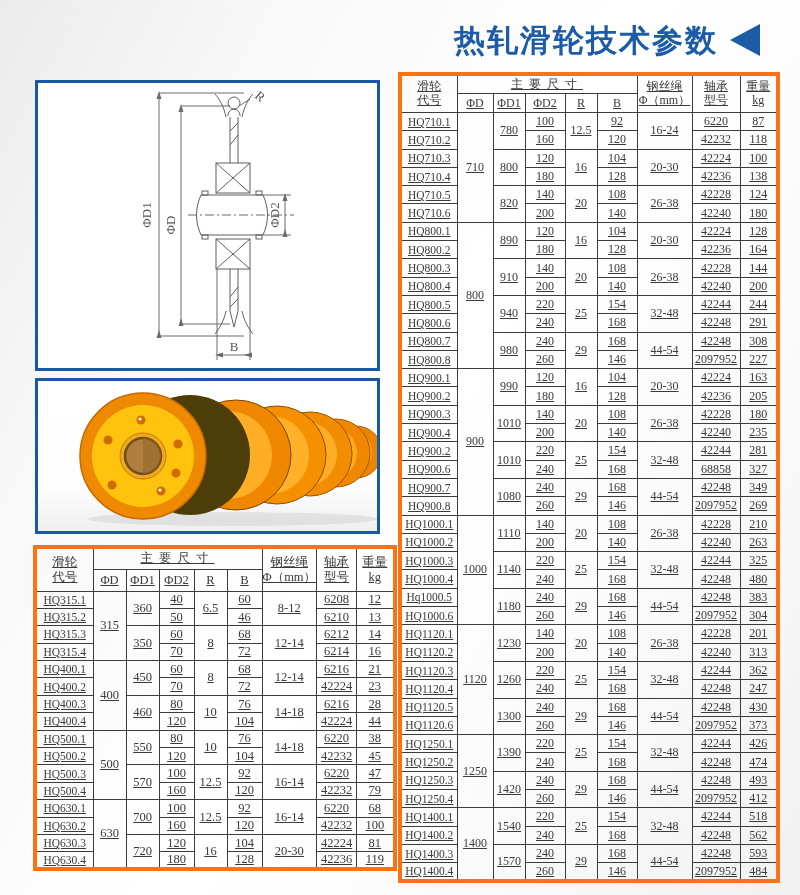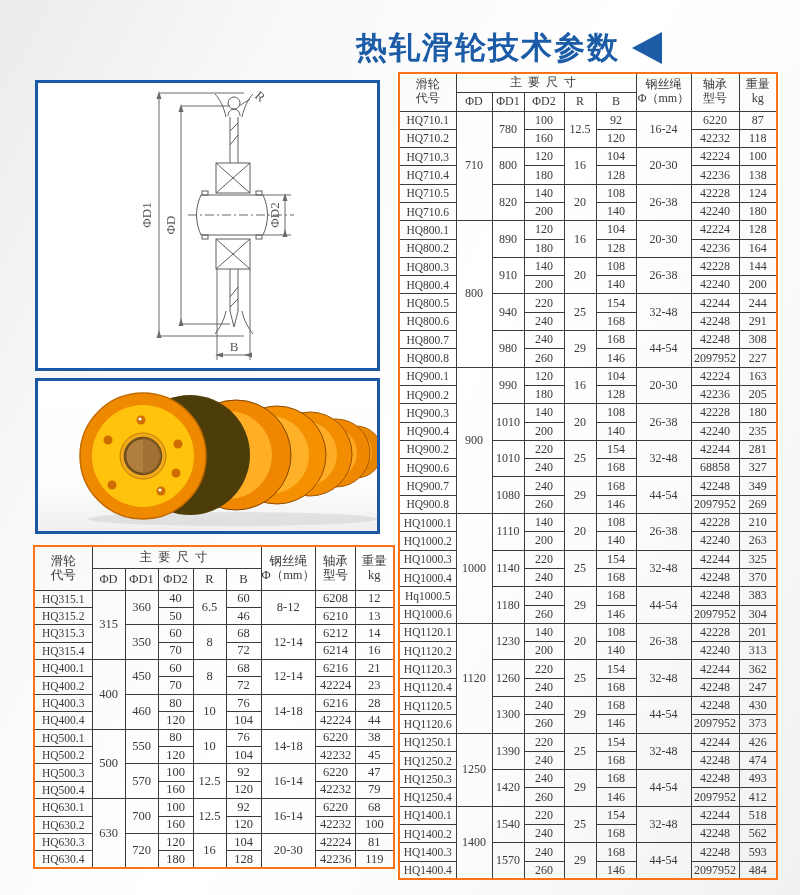--- a/index.html
+++ b/index.html
@@ -4,22 +4,22 @@
 <style>
   html,body{margin:0;padding:0;}
   body{
     width:800px;height:895px;position:relative;overflow:hidden;
     font-family:"Liberation Serif","DejaVu Serif",serif;
     background:linear-gradient(118deg,#ebebeb 0%,#f8f8f8 22%,#ffffff 50%,#fbfbfb 72%,#f1f1f1 100%);
     color:#3a3a3a;
   }
   
   .title-row{
-    position:absolute;top:32px;left:0;width:662px;
-    display:flex;justify-content:flex-end;align-items:flex-start;gap:12px;
+    position:absolute;top:24px;left:0;width:760px;
+    display:flex;justify-content:flex-end;align-items:center;gap:12px;
   }
   .page-title{
     font-family:"Liberation Sans","DejaVu Sans",sans-serif;
     font-size:31px;font-weight:bold;color:#1c5ca7;letter-spacing:2px;line-height:1;
   }
   .title-arrow{
     width:0;height:0;
     border-top:16px solid transparent;border-bottom:16px solid transparent;
     border-right:30px solid #1c5ca7;
   }
@@ -31,21 +31,21 @@
   .panel svg{display:block;}
   
   .tbl-wrap{position:absolute;}
   .right-tbl-wrap{left:398px;top:72px;}
   .left-tbl-wrap{left:33px;top:545px;}
   table.spec{border-collapse:collapse;table-layout:fixed;background:transparent;}
   table.spec th,table.spec td{
     border:1px solid #3c3c3c;text-align:center;vertical-align:middle;
     padding:0;font-weight:normal;overflow:hidden;white-space:nowrap;
   }
-  table.spec{border:2px solid #f97316;}
+  table.spec{border:4px solid #f97316;text-decoration:underline;}
   .tbl-right th,.tbl-right td{font-size:12px;}
   .tbl-right thead tr{height:19px;}
   .tbl-right tbody tr{height:18.3px;}
   .tbl-left th,.tbl-left td{font-size:12.5px;}
   .tbl-left thead tr{height:22px;}
   .tbl-left tbody tr{height:17.4px;}
   th.main-size{letter-spacing:6px;}
   .hdr2{line-height:1.15;}
   td.cell-code{font-size:11.5px;}
 </style>
@@ -434,21 +434,21 @@
           <td>154</td>
           <td rowspan="2">32-48</td>
           <td>42244</td>
           <td>325</td>
         </tr>
         <tr>
           <td class="cell-code">HQ1000.4</td>
           <td>240</td>
           <td>168</td>
           <td>42248</td>
-          <td>370</td>
+          <td>480</td>
         </tr>
         <tr>
           <td class="cell-code">Hq1000.5</td>
           <td rowspan="2">1180</td>
           <td>240</td>
           <td rowspan="2">29</td>
           <td>168</td>
           <td rowspan="2">44-54</td>
           <td>42248</td>
           <td>383</td>

